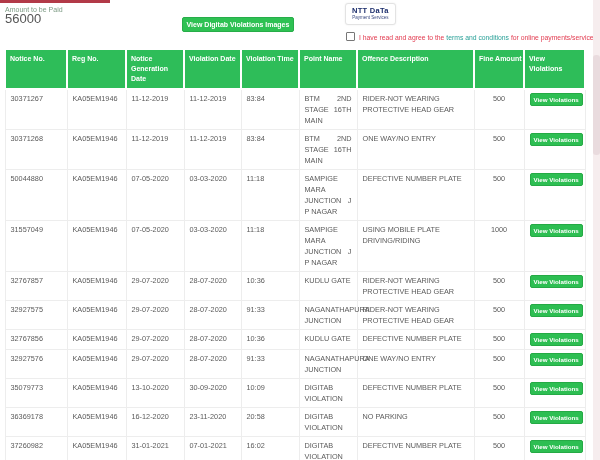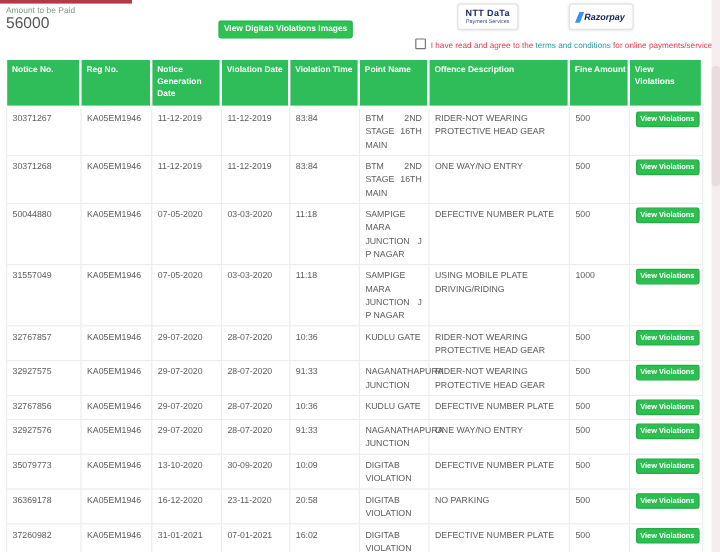--- a/index.html
+++ b/index.html
@@ -17,21 +17,21 @@
     background:#2ec153;border:1px solid #27ad49;border-radius:2px;
     color:#fff;font-size:7px;font-weight:bold;
     display:flex;align-items:center;justify-content:center;
     font-family:"Liberation Sans",sans-serif;cursor:pointer;padding:0;
   }
   .logos{position:absolute;left:345px;top:3px;display:flex;gap:6px}
   .logo-card{
     height:22px;background:#fff;border:1px solid #e3e3e3;border-radius:3px;
     box-shadow:0 0 2px rgba(0,0,0,.08);
     display:flex;flex-direction:column;align-items:center;justify-content:center;
-    padding:0 6px;box-sizing:border-box;margin-left:36px;
+    padding:0 6px;box-sizing:border-box;
   }
   .ntt-line1{font-size:7.5px;font-weight:bold;color:#1b2d6b;letter-spacing:.3px;line-height:8px}
   .ntt-line2{font-size:4.5px;color:#3a4a82;line-height:6px}
   .paytm-row{display:flex;align-items:center}
   .paytm-pay{font-size:8px;font-weight:bold;color:#12306b;line-height:10px}
   .paytm-tm{font-size:8px;font-weight:bold;color:#00b9f1;line-height:10px}
   .paytm-wallet{
     width:14px;height:9px;margin-left:3px;border-radius:2px;
     background:linear-gradient(135deg,#29b8f0 55%,#0e77c8);position:relative;
   }
@@ -55,21 +55,21 @@
     background:#2ebd59;color:#fff;font-size:7px;font-weight:bold;
     text-align:left;vertical-align:top;padding:4px 4px;line-height:10px;
     border:2px solid #fff;white-space:nowrap;
   }
   th.wrap{white-space:normal}
   td{
     font-size:7.3px;color:#5b5b5b;background:#fff;vertical-align:top;
     padding:3px 5px;line-height:11px;border:1px solid #ededed;
   }
   td.point{text-align:justify}
-  td.fine{text-align:left}
+  td.fine{text-align:center}
   .view-violations-btn{
     display:inline-block;background:#2dbe52;border:1px solid #25aa45;border-radius:2px;
     color:#fff;font-size:6.2px;font-weight:bold;padding:2px 3px;white-space:nowrap;
     cursor:pointer;font-family:"Liberation Sans",sans-serif;
   }
   
   .scroll-track{position:absolute;right:0;top:0;width:7px;height:460px;background:#f6edee}
   .scroll-thumb{position:absolute;right:0;top:55px;width:7px;height:100px;background:#e9dbde;border-radius:3px}
 </style>
 </head>
@@ -81,26 +81,20 @@
   <div class="amount-label">Amount to be Paid</div>
   <div class="amount-value">56000</div>
 </div>
 
 <button class="view-images-btn">View Digitab Violations Images</button>
 
 <div class="logos">
   <div class="logo-card">
     <div class="ntt-line1">NTT DaTa</div>
     <div class="ntt-line2">Payment Services</div>
-  </div>
-  <div class="logo-card">
-    <div class="rzp-row">
-      <span class="rzp-slash"></span>
-      <span class="rzp-text">Razorpay</span>
-    </div>
   </div>
 </div>
 
 <div class="terms-row">
   <span class="terms-checkbox"></span><span>I have read and agree to the </span><a class="terms-link">terms and conditions</a><span> for online payments/services</span>
 </div>
 
 <div class="table-wrap">
   <table>
     <colgroup>

